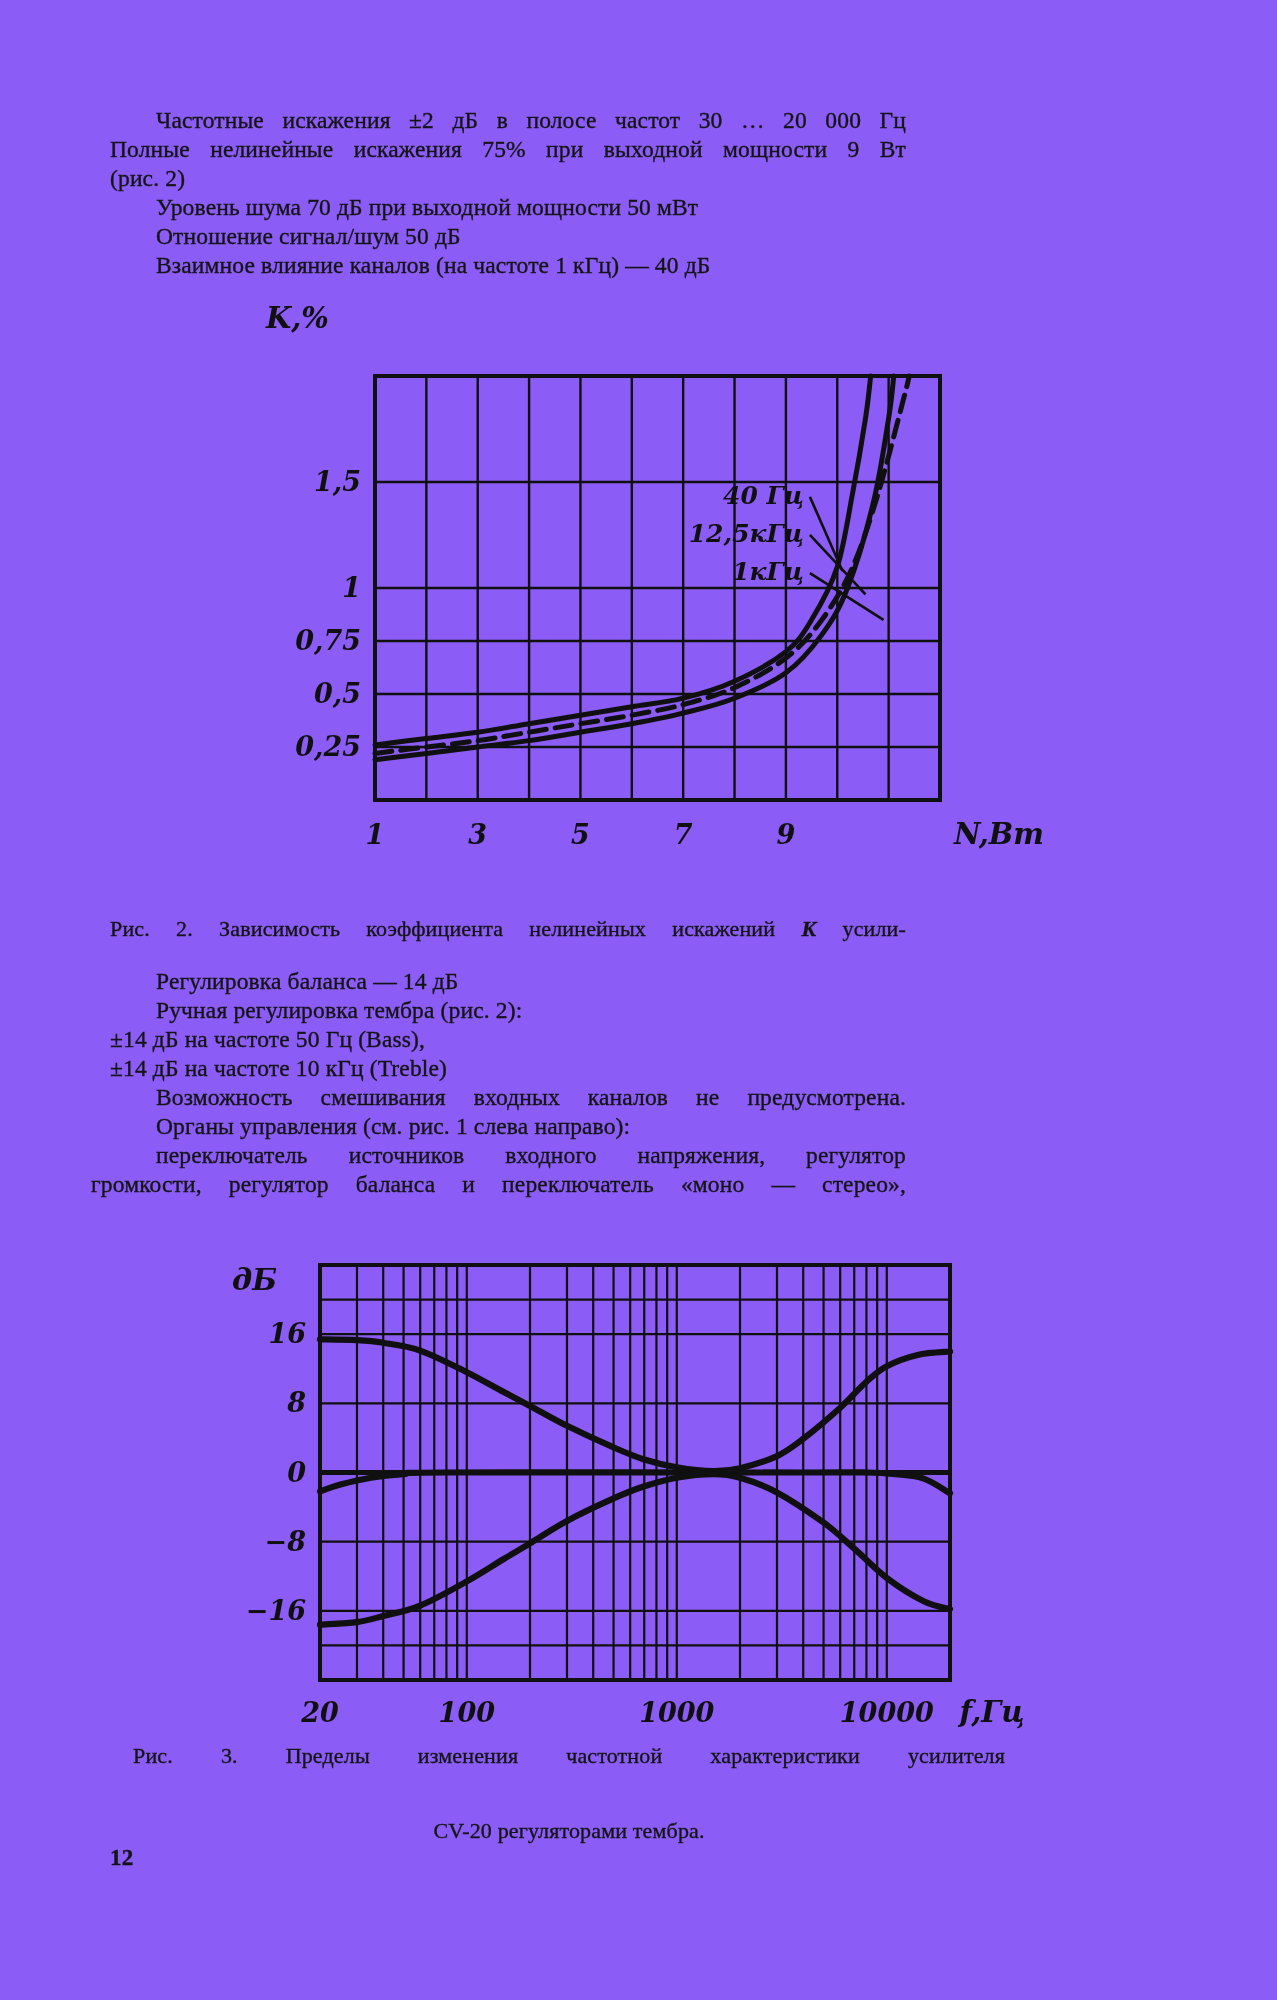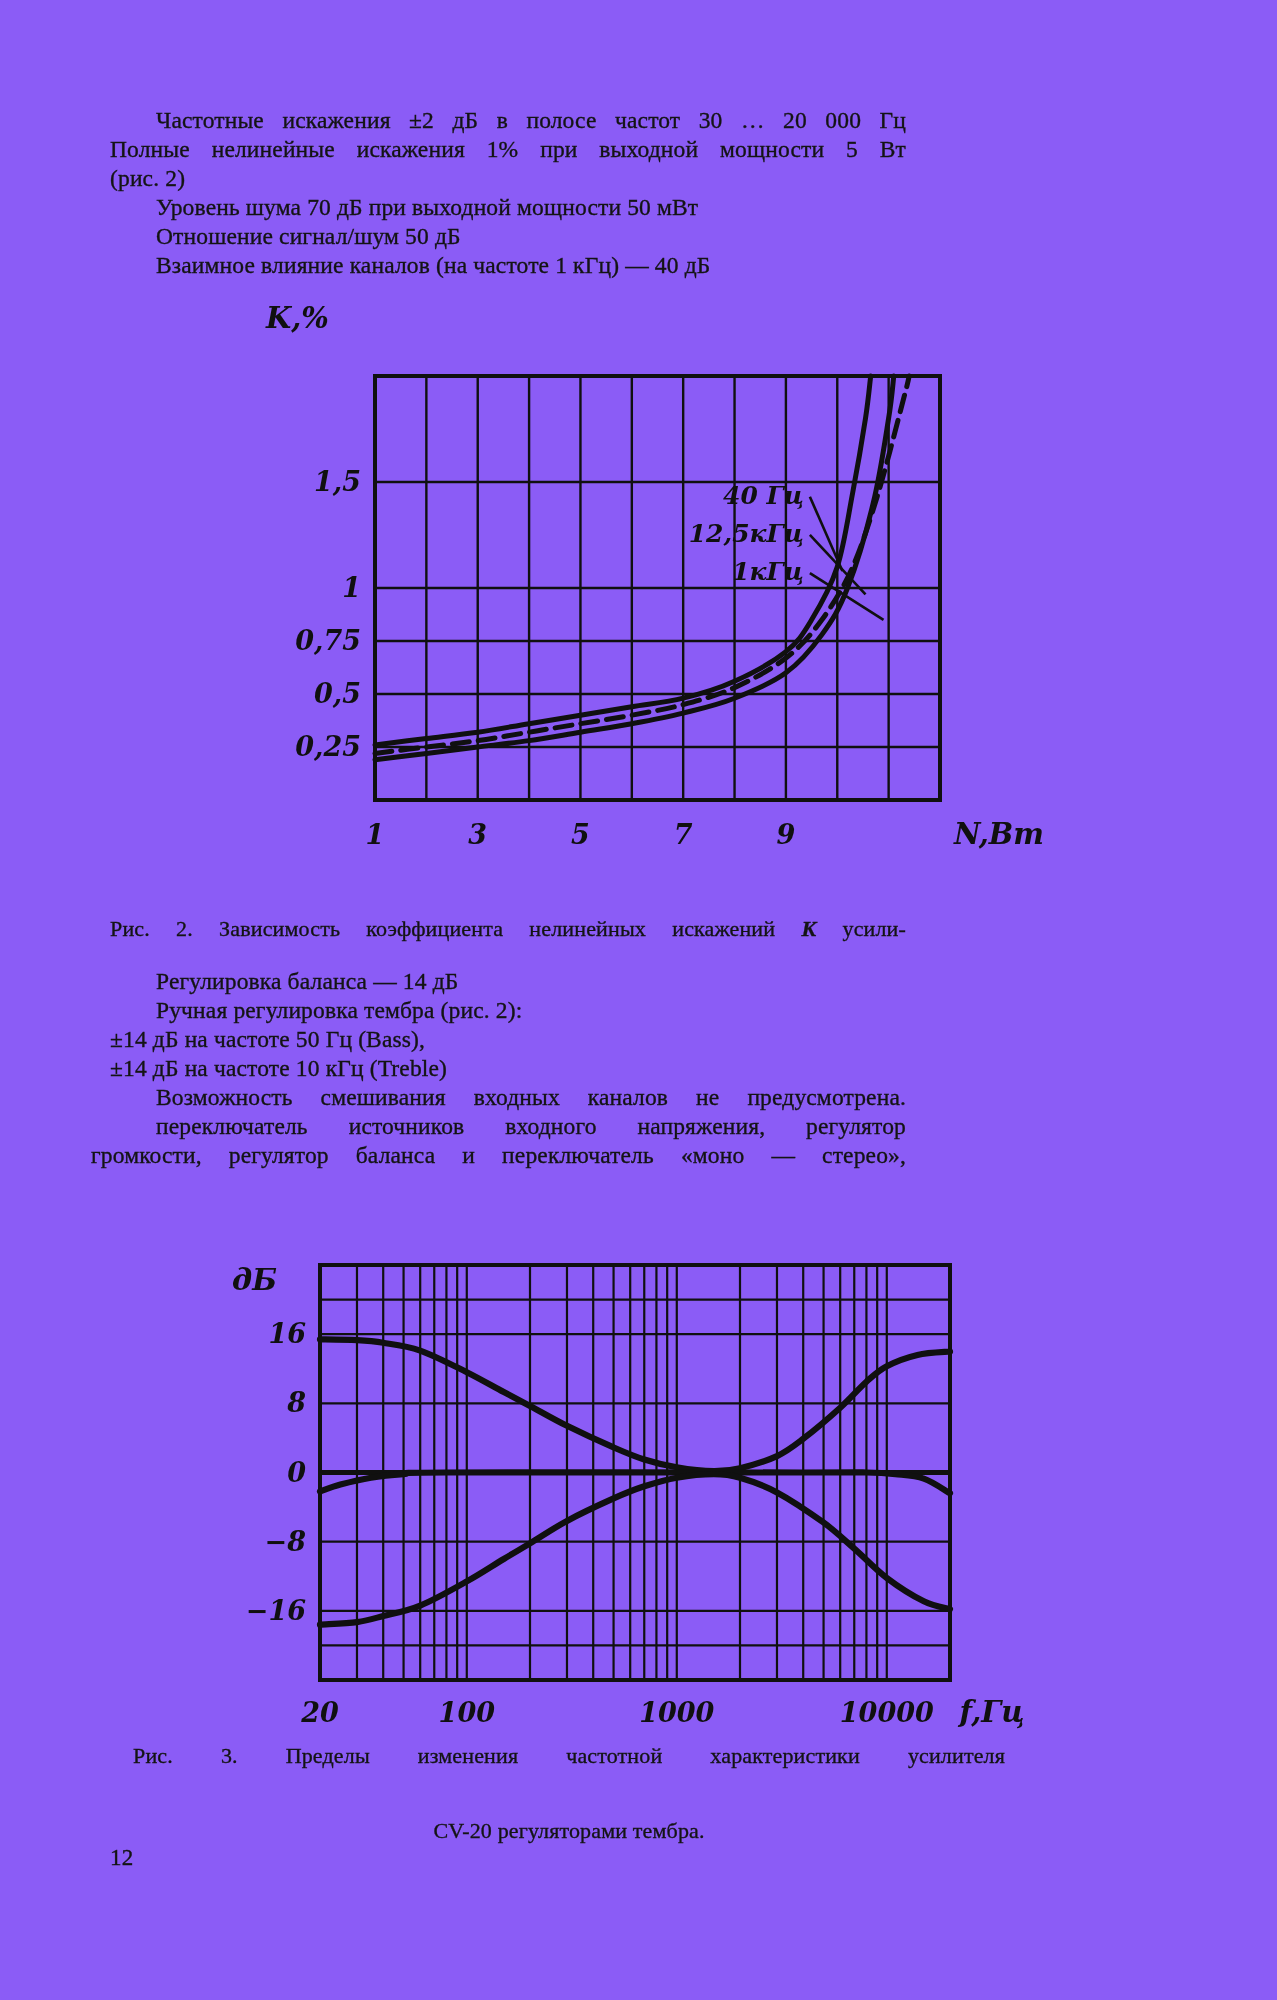--- a/index.html
+++ b/index.html
@@ -13,34 +13,34 @@
     font-size:23.5px;line-height:29px;letter-spacing:.15px;
     -webkit-text-stroke:.35px #141414;
     white-space:normal;
   }
   .ind{text-indent:46px;}
   .out{margin-left:-19px;}
   .jl{text-align:justify;text-align-last:justify;}
   .ctr{text-align:center;}
   .caption .tl{font-size:22px;line-height:31px;margin-top:44px;}
   .vi{font-style:italic;font-weight:bold;}
-  .pn{font-size:23px;font-weight:normal;}
+  .pn{font-size:23px;font-weight:bold;}
   svg{position:absolute;display:block;}
   .ctitle{font:italic 700 29px "DejaVu Serif",serif;fill:#101010;}
   .ctick{font:italic 700 27px "DejaVu Serif",serif;fill:#101010;}
   .clabel{font:italic 700 25px "DejaVu Serif",serif;fill:#101010;}
 </style>
 </head>
 <body>
 
 <div class="page">
 
   <section class="block" style="left:110px;top:106px;width:796px">
     <div class="tl ind jl">Частотные искажения ±2 дБ в полосе частот 30 … 20 000 Гц</div>
-    <div class="tl jl">Полные нелинейные искажения 1% при выходной мощности 5 Вт</div>
+    <div class="tl jl">Полные нелинейные искажения 75% при выходной мощности 9 Вт</div>
     <div class="tl">(рис. 2)</div>
     <div class="tl ind">Уровень шума 70 дБ при выходной мощности 50 мВт</div>
     <div class="tl ind">Отношение сигнал/шум 50 дБ</div>
     <div class="tl ind">Взаимное влияние каналов (на частоте 1 кГц) — 40 дБ</div>
   </section>
 
   <svg id="chart1" style="left:230px;top:280px" width="820" height="580" viewBox="0 0 820 580">
       <line x1="145" y1="96" x2="145" y2="520" stroke="#101010" stroke-width="2.4"></line>
       <line x1="196.36363636363637" y1="96" x2="196.36363636363637" y2="520" stroke="#101010" stroke-width="2.4"></line>
       <line x1="247.72727272727275" y1="96" x2="247.72727272727275" y2="520" stroke="#101010" stroke-width="2.4"></line>
@@ -87,20 +87,21 @@
   <section class="block caption" style="left:110px;top:869px;width:796px">
     <div class="tl jl"><span>Рис. 2. Зависимость коэффициента нелинейных искажений</span> <span class="vi">K</span> <span>усили-</span></div>
   </section>
 
   <section class="block" style="left:110px;top:967px;width:796px">
     <div class="tl ind">Регулировка баланса — 14 дБ</div>
     <div class="tl ind">Ручная регулировка тембра (рис. 2):</div>
     <div class="tl">±14 дБ на частоте 50 Гц (Bass),</div>
     <div class="tl">±14 дБ на частоте 10 кГц (Treble)</div>
     <div class="tl ind jl">Возможность смешивания входных каналов не предусмотрена.</div>
+    <div class="tl ind">Органы управления (см. рис. 1 слева направо):</div>
     <div class="tl ind jl">переключатель источников входного напряжения, регулятор</div>
     <div class="tl out jl">громкости, регулятор баланса и переключатель «моно — стерео»,</div>
   </section>
 
   <svg id="chart2" style="left:170px;top:1230px" width="880" height="540" viewBox="0 0 880 540">
       <line x1="150" y1="35" x2="150" y2="450" stroke="#101010" stroke-width="2.2"></line>
       <line x1="186.97916440169305" y1="35" x2="186.97916440169305" y2="450" stroke="#101010" stroke-width="2.2"></line>
       <line x1="213.21629908943606" y1="35" x2="213.21629908943606" y2="450" stroke="#101010" stroke-width="2.2"></line>
       <line x1="233.56740182112787" y1="35" x2="233.56740182112787" y2="450" stroke="#101010" stroke-width="2.2"></line>
       <line x1="250.19546349112912" y1="35" x2="250.19546349112912" y2="450" stroke="#101010" stroke-width="2.2"></line>

